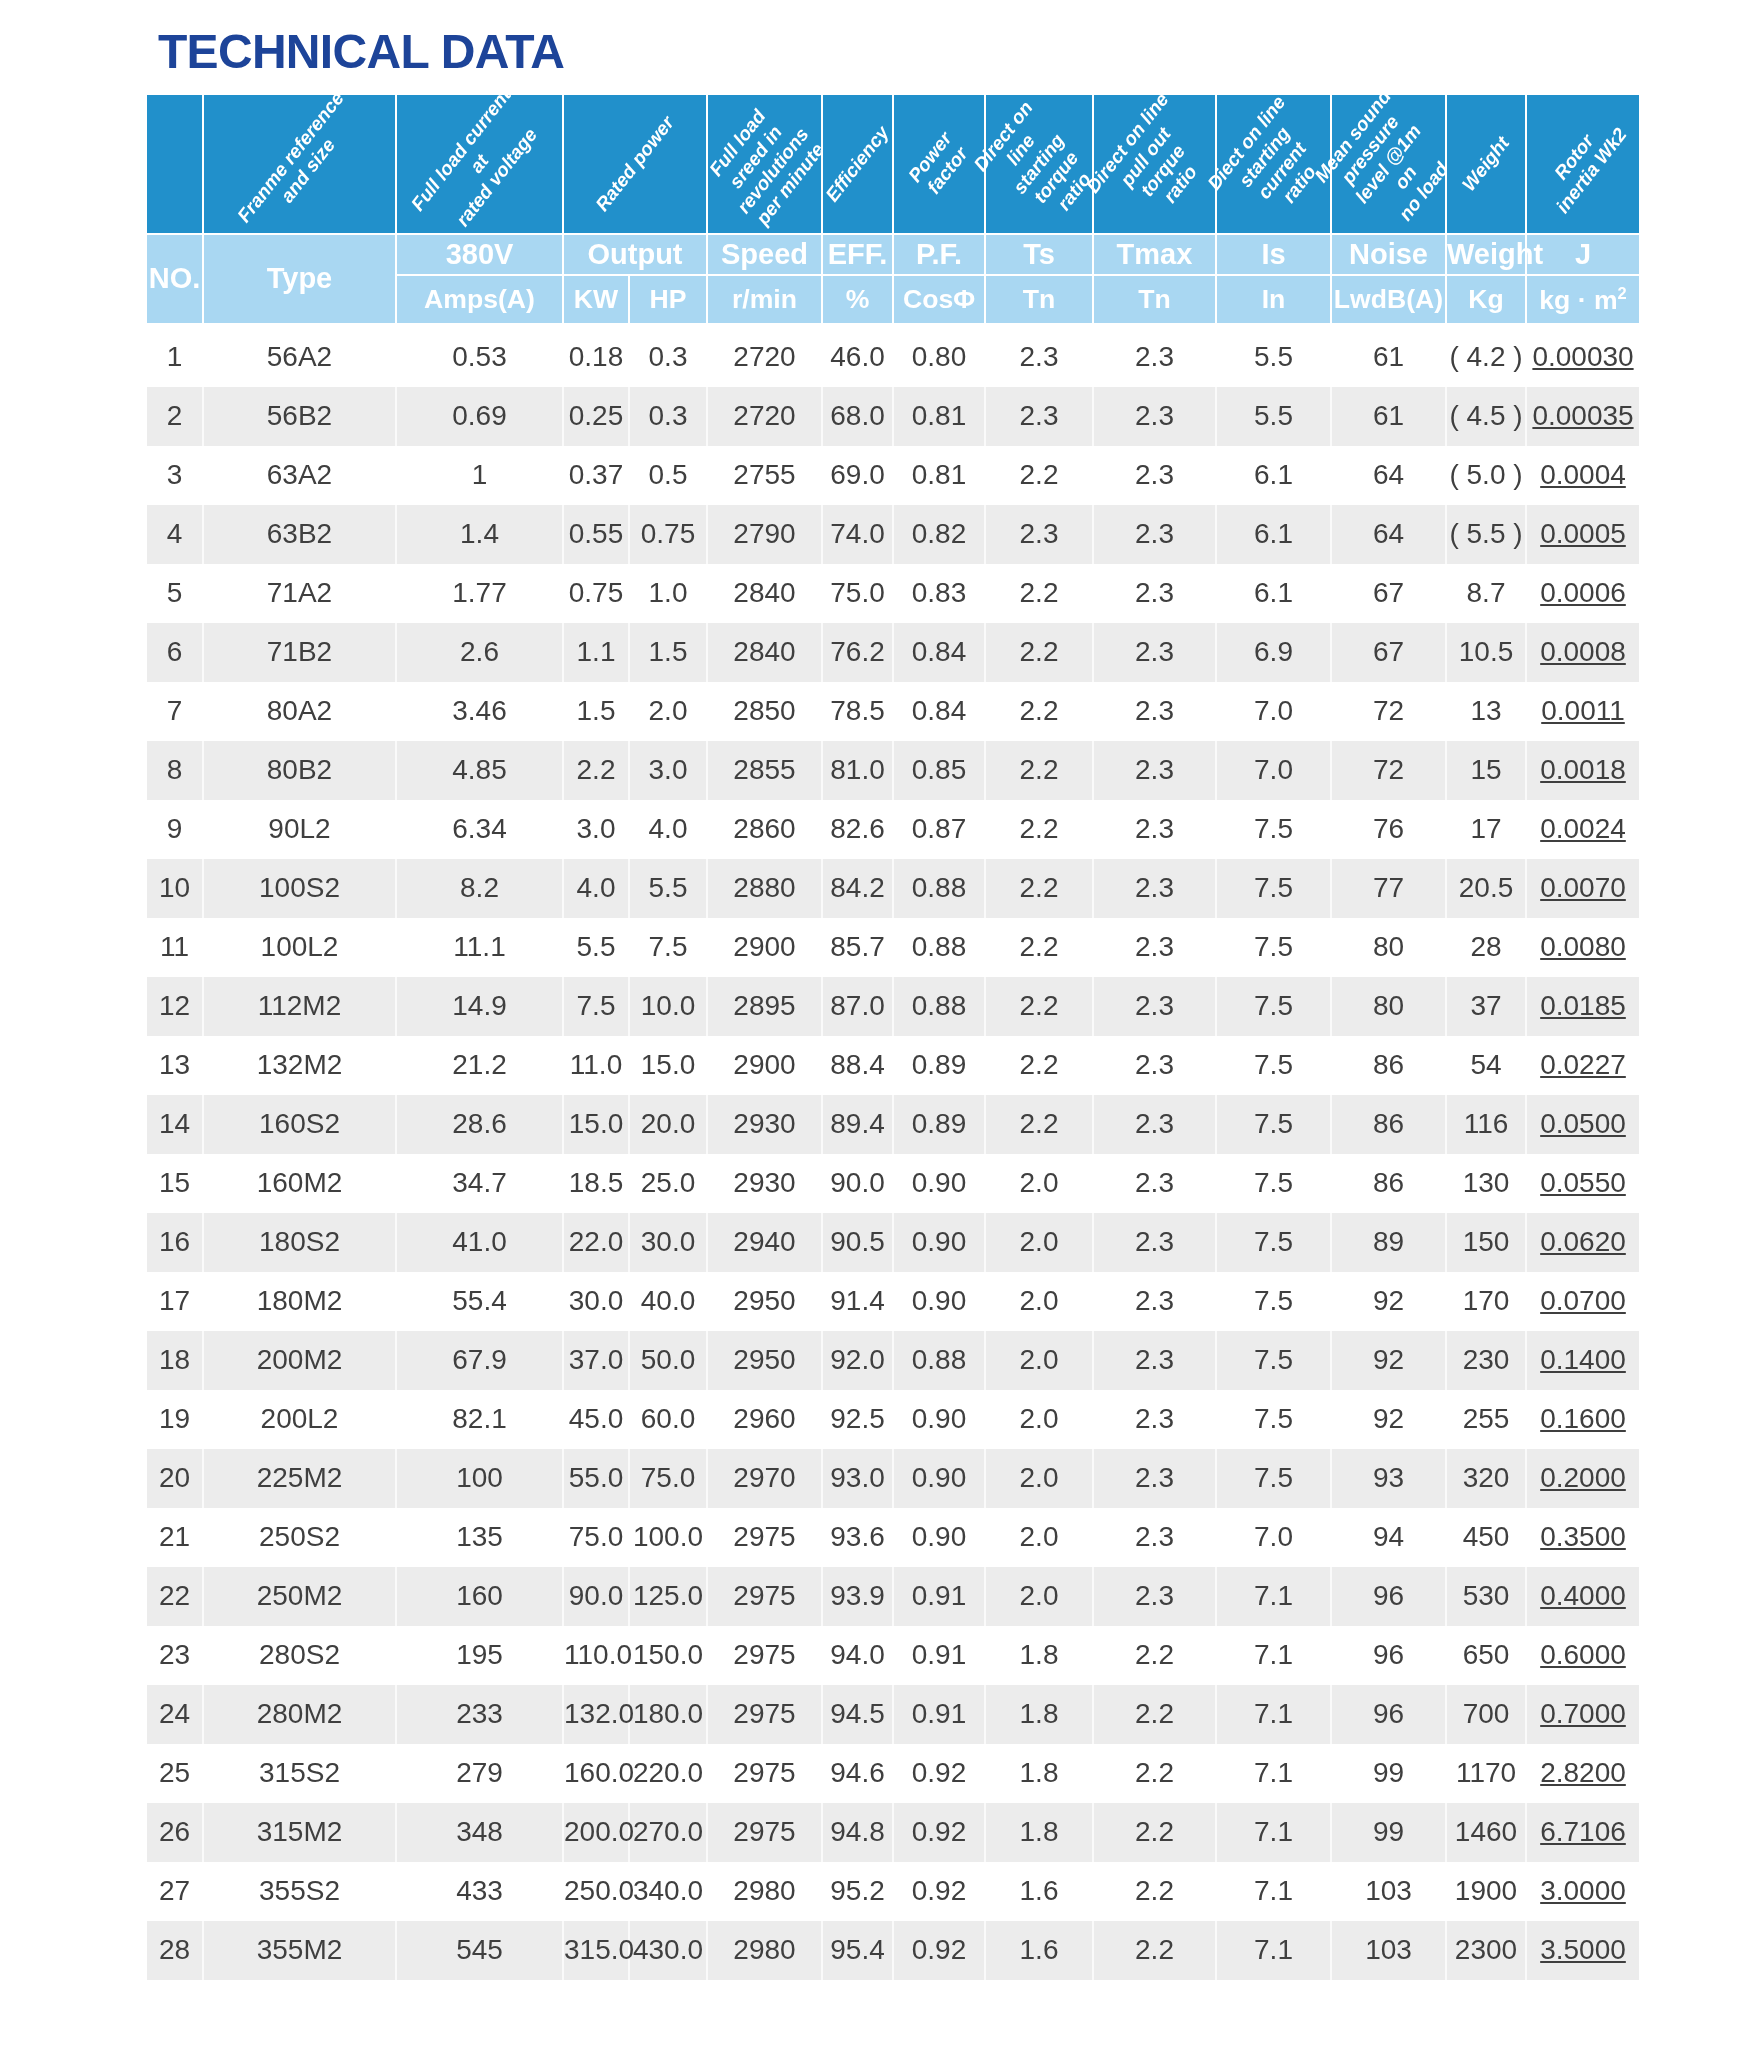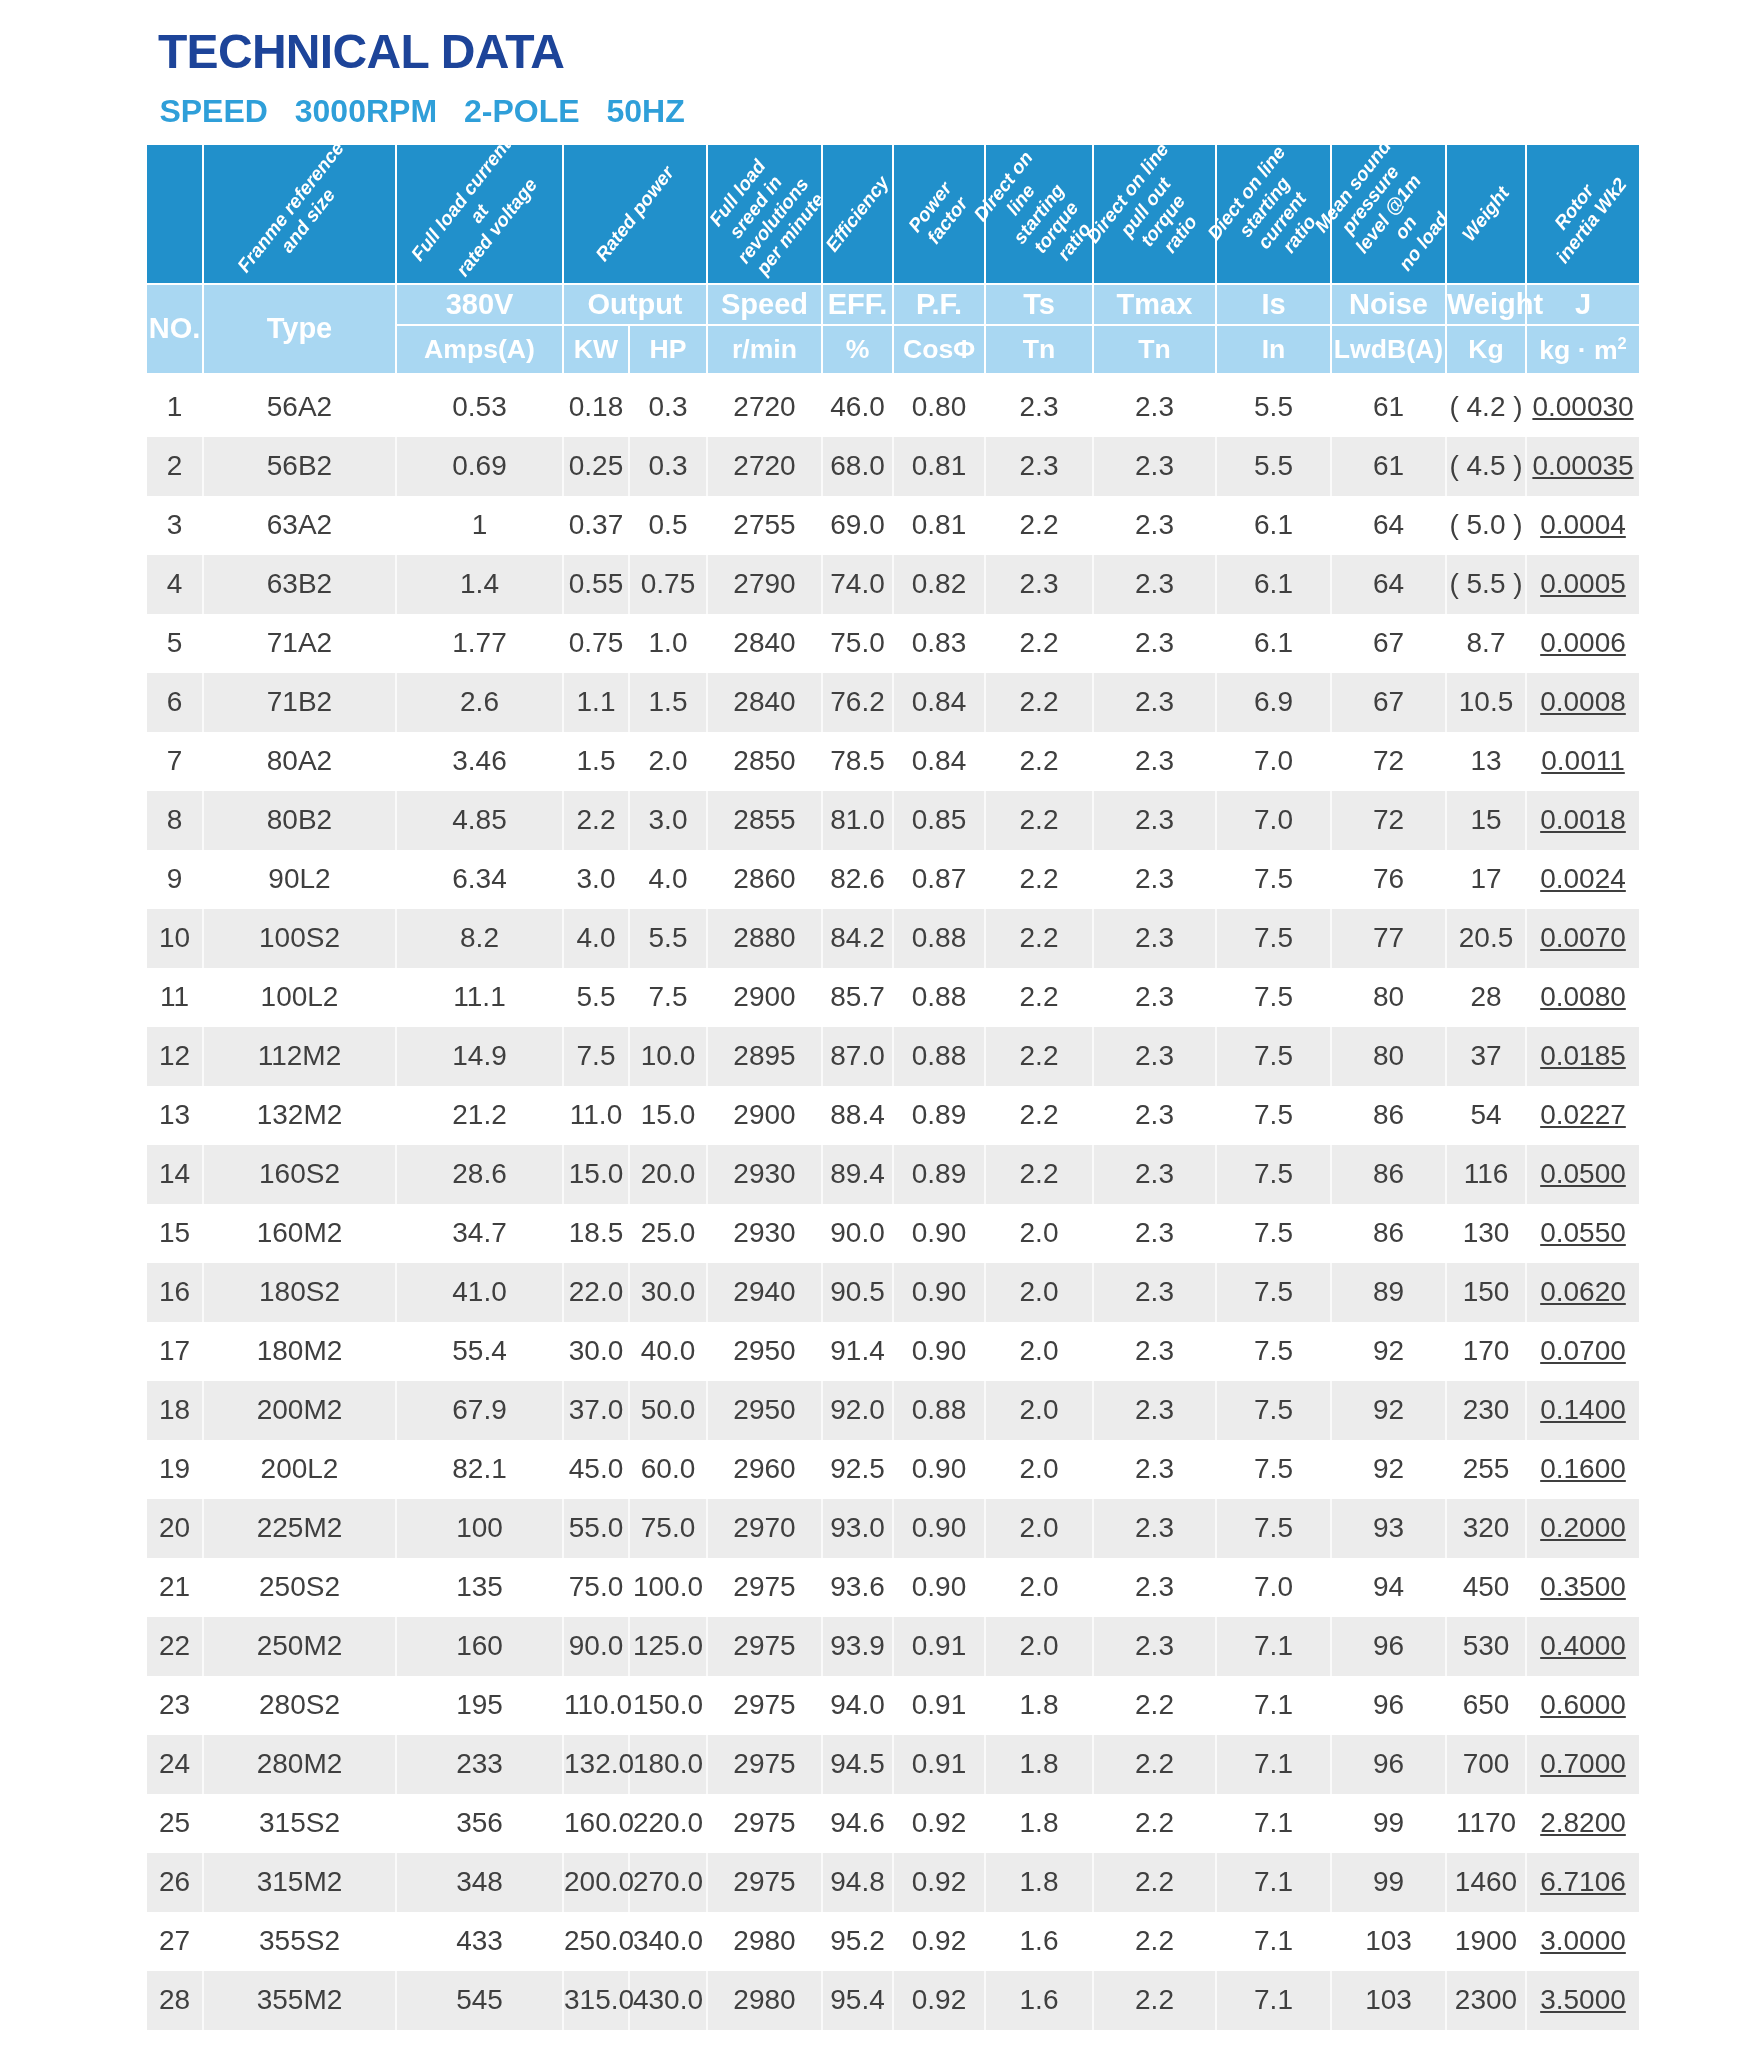--- a/index.html
+++ b/index.html
@@ -61,21 +61,20 @@
   tbody td:last-child{border-right:none;text-decoration:underline;}
   tbody tr.even td{background:var(--row-gray);}
   tbody tr.odd td{background:#ffffff;}
 </style>
 </head>
 <body>
 
 <div class="page">
   <div class="header-block">
     <h1 class="page-title">TECHNICAL DATA</h1>
-    <div class="page-subtitle">SPEED  3000RPM  2-POLE  50HZ</div>
   </div>
 
   <table class="tech">
     <colgroup>
       <col style="width:57px">
         <col style="width:193px">
         <col style="width:167px">
       <col style="width:66px">
         <col style="width:78px">
         <col style="width:115px">
@@ -552,21 +551,21 @@
           <td>1.8</td>
           <td>2.2</td>
           <td>7.1</td>
           <td>96</td>
           <td>700</td>
           <td>0.7000</td>
         </tr>
         <tr class="odd">
           <td>25</td>
           <td>315S2</td>
-          <td>356</td>
+          <td>279</td>
           <td>160.0</td>
           <td>220.0</td>
           <td>2975</td>
           <td>94.6</td>
           <td>0.92</td>
           <td>1.8</td>
           <td>2.2</td>
           <td>7.1</td>
           <td>99</td>
           <td>1170</td>

